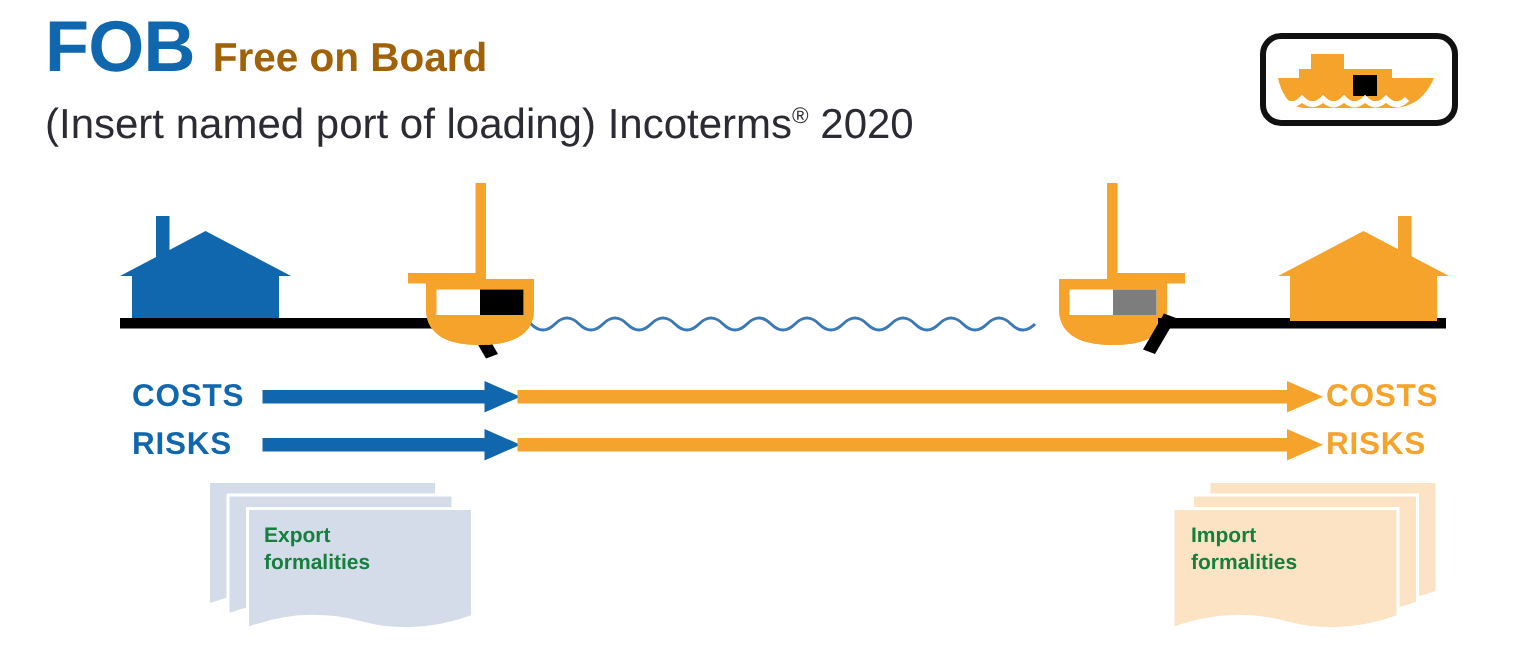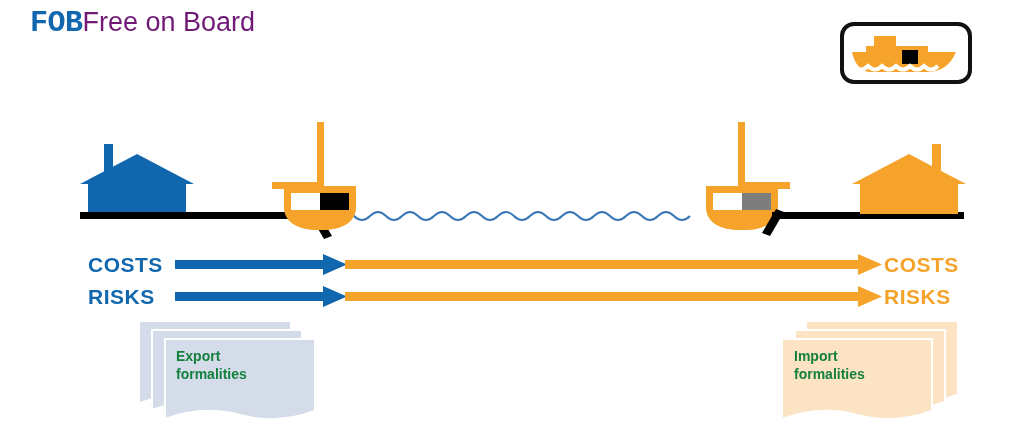--- a/index.html
+++ b/index.html
@@ -22,31 +22,31 @@
   
   .title-row {
     position: absolute;
     left: 30px;
     top: 8px;
     display: flex;
     align-items: baseline;
     white-space: nowrap;
   }
   .title-code {
-    font-size: 30px;
+    font-size: 48px;
     font-weight: bold;
     color: #1167ae;
     letter-spacing: -0.5px;
     line-height: 1;
-    font-family: Liberation Mono, monospace;
   }
   .title-name {
     font-size: 27px;
-    font-weight: normal;
-    color: #701a75;
+    font-weight: bold;
+    color: #a16207;
+    margin-left: 12px;
     line-height: 1;
   }
   .subtitle {
     position: absolute;
     left: 30px;
     top: 66px;
     font-size: 28px;
     font-weight: 300;
     color: #2b2b33;
     white-space: nowrap;
@@ -141,20 +141,23 @@
 </head>
 <body>
 
 <div id="stage">
 
   <div class="title-row">
     <span class="title-code">FOB</span>
     <span class="title-name">Free on Board</span>
   </div>
 
+  <div class="subtitle">
+    <span>(Insert named port of loading) Incoterms</span><span class="reg">®</span><span> 2020</span>
+  </div>
 
   <div class="mode-badge">
     <svg width="124" height="54" viewBox="0 0 124 54">
 
       <path d="M8 26 L112 26 C106 40 96 46 84 46 L26 46 C16 46 10 36 8 26 Z" fill="#f5a32a"></path>
 
       <rect x="30" y="10" width="22" height="16" fill="#f5a32a"></rect>
       <rect x="22" y="20" width="62" height="8" fill="#f5a32a"></rect>
 
       <rect x="58" y="24" width="16" height="14" fill="#000000"></rect>

